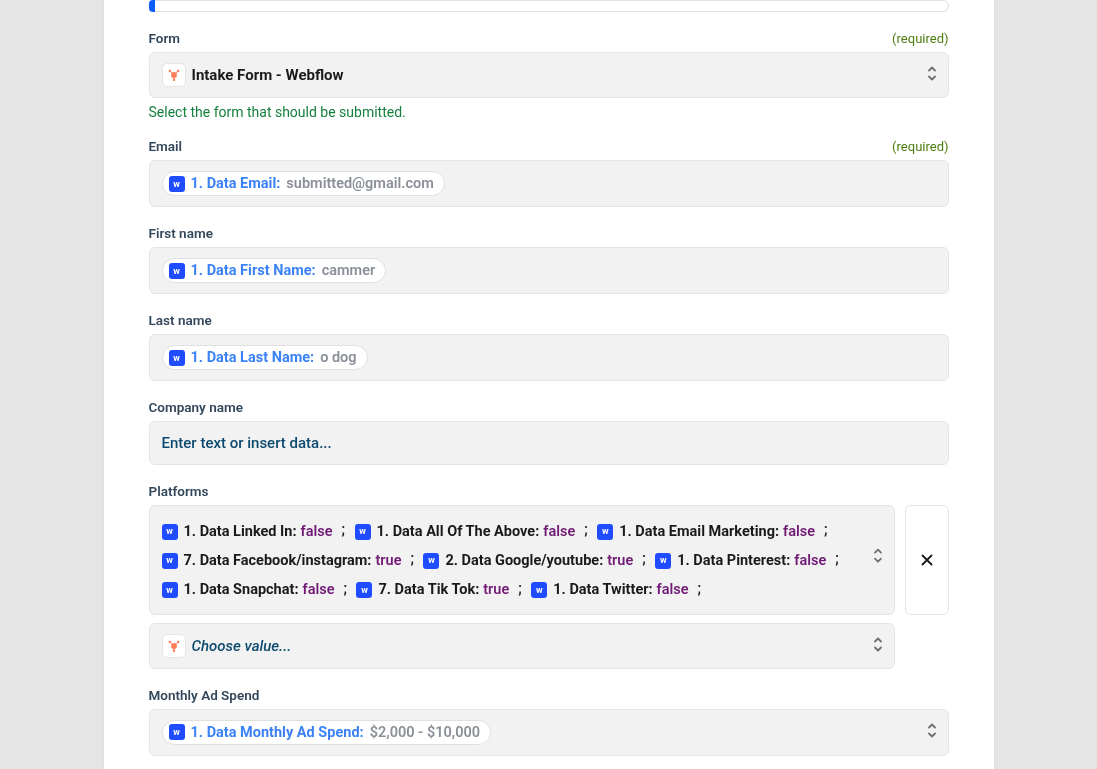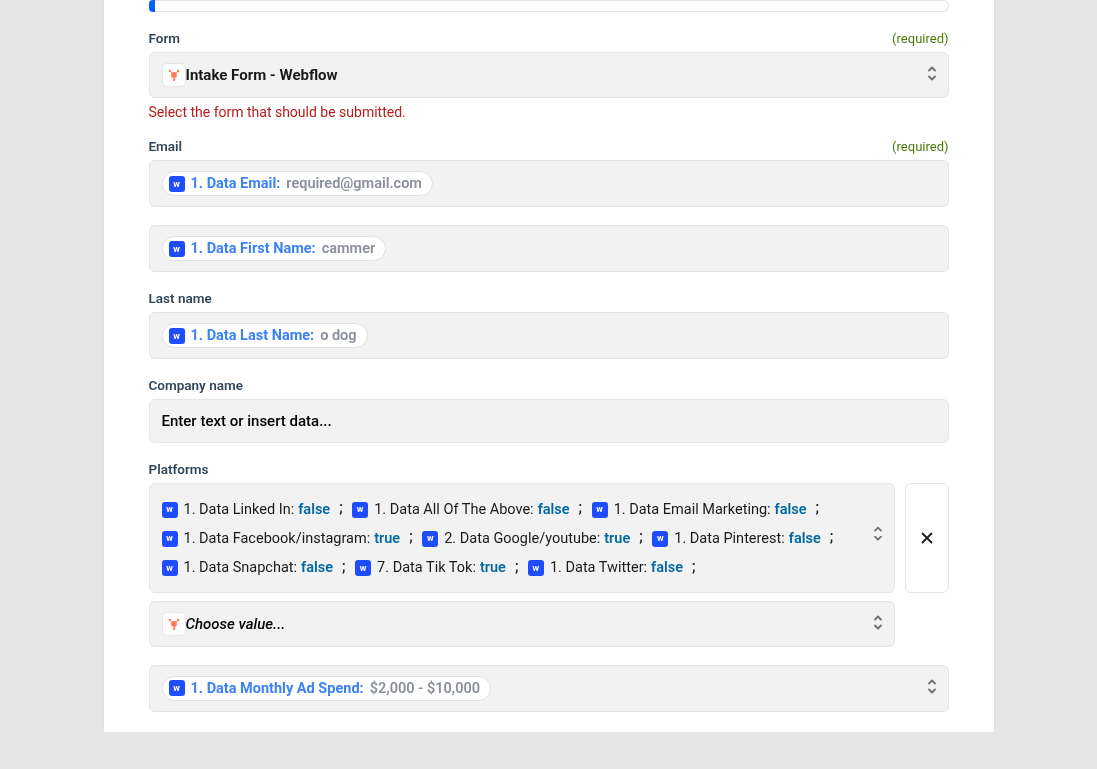--- a/index.html
+++ b/index.html
@@ -56,30 +56,31 @@
     font-size: 13.5px;
     font-weight: 600;
     color: #33475b;
   }
   .required {
     font-size: 13px;
     color: #4d7c0f;
   }
   .helper {
     font-size: 14px;
-    color: #b91c1c;
+    color: #15803d;
     margin-top: 6px;
   }
   .input-box {
     background: #f2f2f2;
     border: 1px solid #e5e5e5;
     border-radius: 6px;
     padding: 10px 12px;
     display: flex;
     align-items: center;
+    gap: 6px;
     flex-wrap: wrap;
     position: relative;
     min-height: 44px;
   }
   .input-box.with-chevrons {
     padding-right: 36px;
   }
   .chevrons {
     position: absolute;
     right: 10px;
@@ -131,21 +132,21 @@
   .hs-dot {
     width: 14px;
     height: 14px;
   }
   .form-value {
     font-weight: 700;
     font-size: 15px;
     color: #1a1a1a;
   }
   .placeholder {
-    color: #000000;
+    color: #0c4a6e;
     font-size: 15px;
     font-weight: 500;
   }
   .platforms-row {
     display: flex;
     gap: 10px;
     align-items: stretch;
   }
   .platforms-box {
     flex: 1;
@@ -170,25 +171,25 @@
     background: #1f4cff;
     color: #fff;
     display: inline-flex;
     align-items: center;
     justify-content: center;
     font-size: 9px;
     font-weight: 700;
     margin-right: 2px;
   }
   .plat-label {
-    font-weight: 400;
+    font-weight: 700;
   }
   .plat-value {
     font-weight: 600;
-    color: #0369a1;
+    color: #701a75;
     margin-right: 3px;
   }
   .sep {
     color: #1a1a1a;
     font-weight: 600;
     margin: 0 6px;
   }
   .remove-btn {
     width: 44px;
     background: #ffffff;
@@ -247,26 +248,29 @@
 
     <div class="field-group">
       <div class="label-row">
         <span class="label">Email</span>
         <span class="required">(required)</span>
       </div>
       <div class="input-box">
         <span class="token">
           <span class="token-icon">w</span>
           <span class="token-label">1. Data Email:</span>
-          <span class="token-value">required@gmail.com</span>
-        </span>
-      </div>
-    </div>
-
-    <div class="field-group">
+          <span class="token-value">submitted@gmail.com</span>
+        </span>
+      </div>
+    </div>
+
+    <div class="field-group">
+      <div class="label-row">
+        <span class="label">First name</span>
+      </div>
       <div class="input-box">
         <span class="token">
           <span class="token-icon">w</span>
           <span class="token-label">1. Data First Name:</span>
           <span class="token-value">cammer</span>
         </span>
       </div>
     </div>
 
     <div class="field-group">
@@ -304,21 +308,21 @@
               </span><span class="sep">;</span> <span class="plat-token">
                 <span class="plat-icon">w</span>
                 <span class="plat-label">1. Data All Of The Above:</span>
                 <span class="plat-value"> false</span>
               </span><span class="sep">;</span> <span class="plat-token">
                 <span class="plat-icon">w</span>
                 <span class="plat-label">1. Data Email Marketing:</span>
                 <span class="plat-value"> false</span>
               </span><span class="sep">;</span> <span class="plat-token">
                 <span class="plat-icon">w</span>
-                <span class="plat-label">1. Data Facebook/instagram:</span>
+                <span class="plat-label">7. Data Facebook/instagram:</span>
                 <span class="plat-value"> true</span>
               </span><span class="sep">;</span> <span class="plat-token">
                 <span class="plat-icon">w</span>
                 <span class="plat-label">2. Data Google/youtube:</span>
                 <span class="plat-value"> true</span>
               </span><span class="sep">;</span> <span class="plat-token">
                 <span class="plat-icon">w</span>
                 <span class="plat-label">1. Data Pinterest:</span>
                 <span class="plat-value"> false</span>
               </span><span class="sep">;</span> <span class="plat-token">
@@ -363,20 +367,23 @@
           <span class="chevrons">
             <svg class="chev-svg" viewBox="0 0 12 18">
                 <path d="M3 6 L6 3 L9 6 M3 12 L6 15 L9 12" fill="none" stroke="#6f6f6f" stroke-width="1.8" stroke-linecap="round" stroke-linejoin="round"></path>
               </svg>
           </span>
         </div>
       </div>
     </div>
 
     <div class="field-group">
+      <div class="label-row">
+        <span class="label">Monthly Ad Spend</span>
+      </div>
       <div class="input-box with-chevrons">
         <span class="token">
           <span class="token-icon">w</span>
           <span class="token-label">1. Data Monthly Ad Spend:</span>
           <span class="token-value">$2,000 - $10,000</span>
         </span>
         <span class="chevrons">
           <svg class="chev-svg" viewBox="0 0 12 18">
               <path d="M3 6 L6 3 L9 6 M3 12 L6 15 L9 12" fill="none" stroke="#6f6f6f" stroke-width="1.8" stroke-linecap="round" stroke-linejoin="round"></path>
             </svg>

